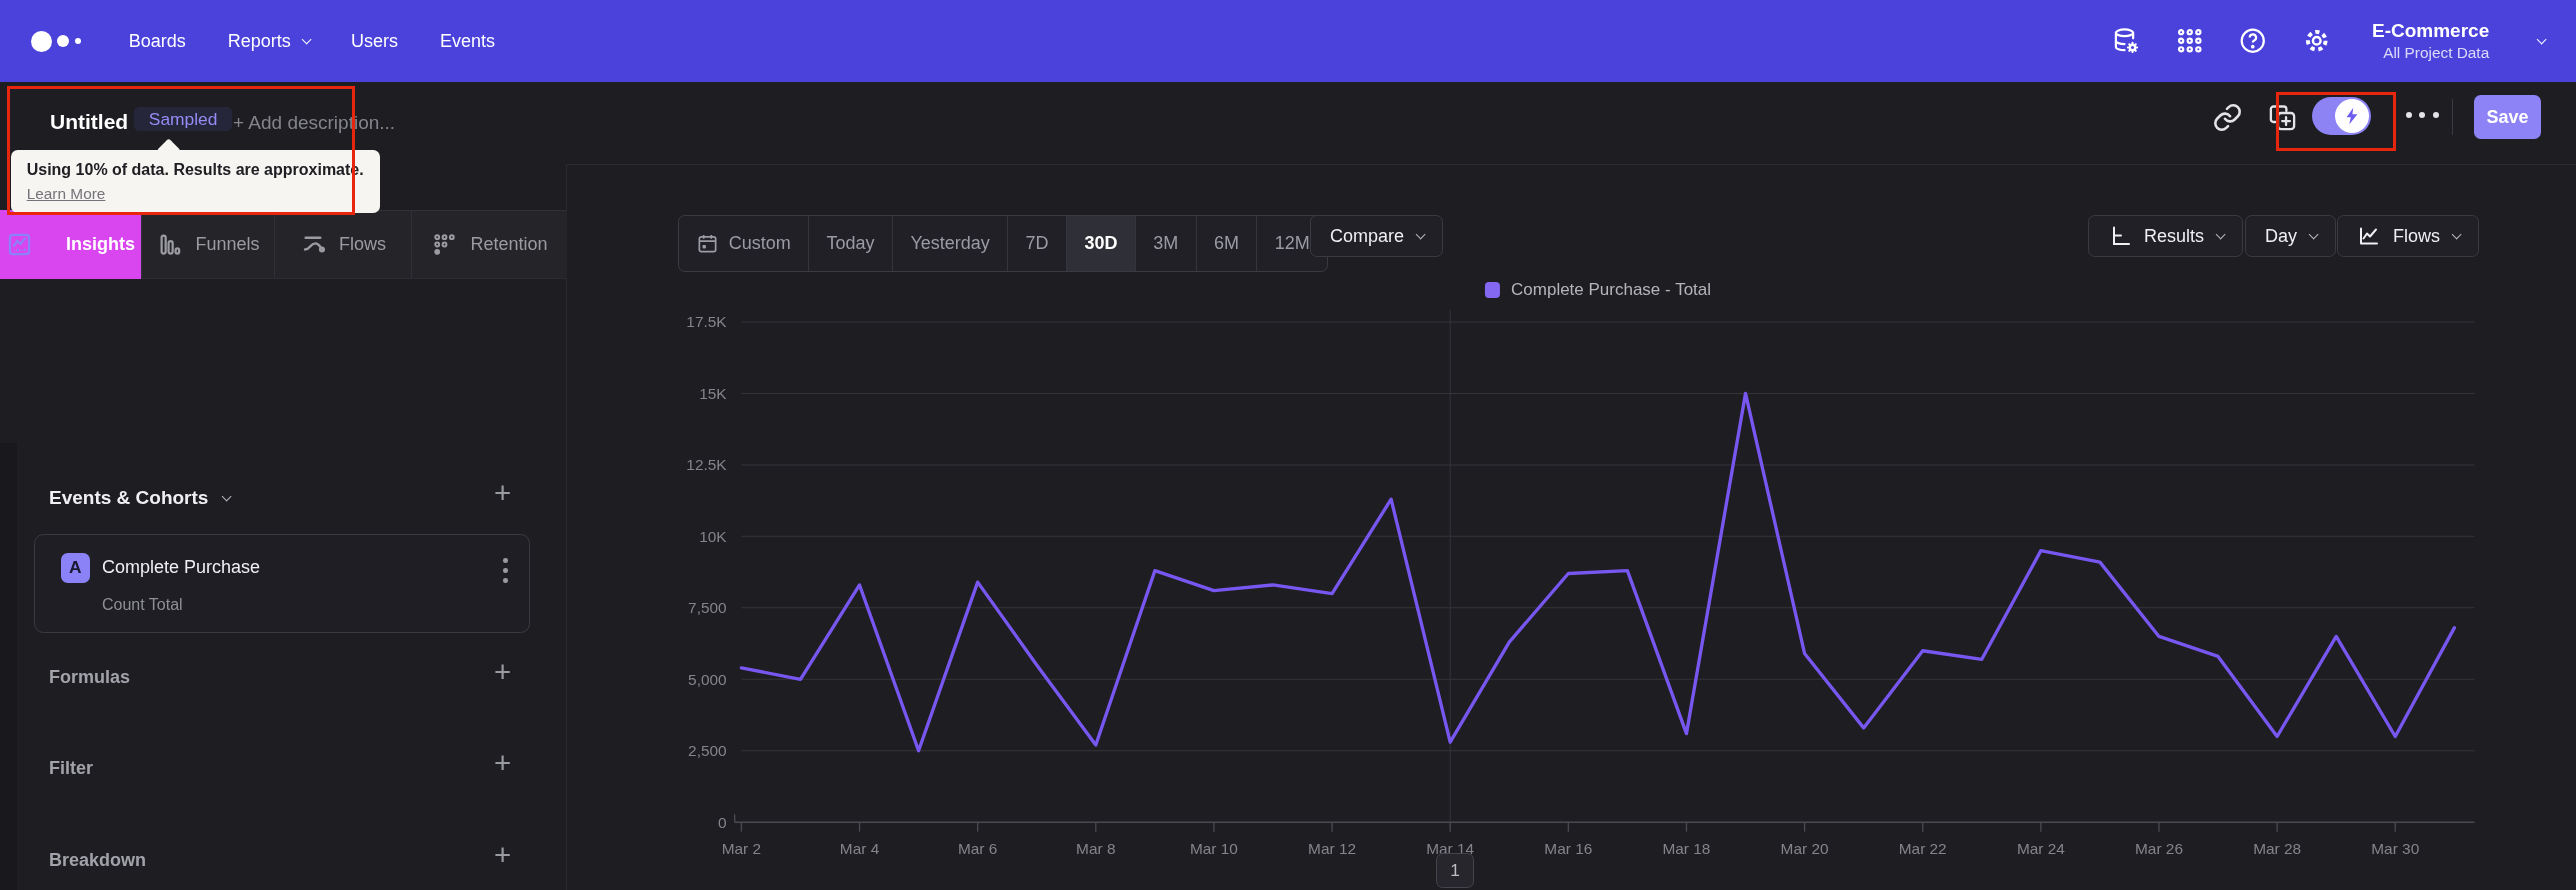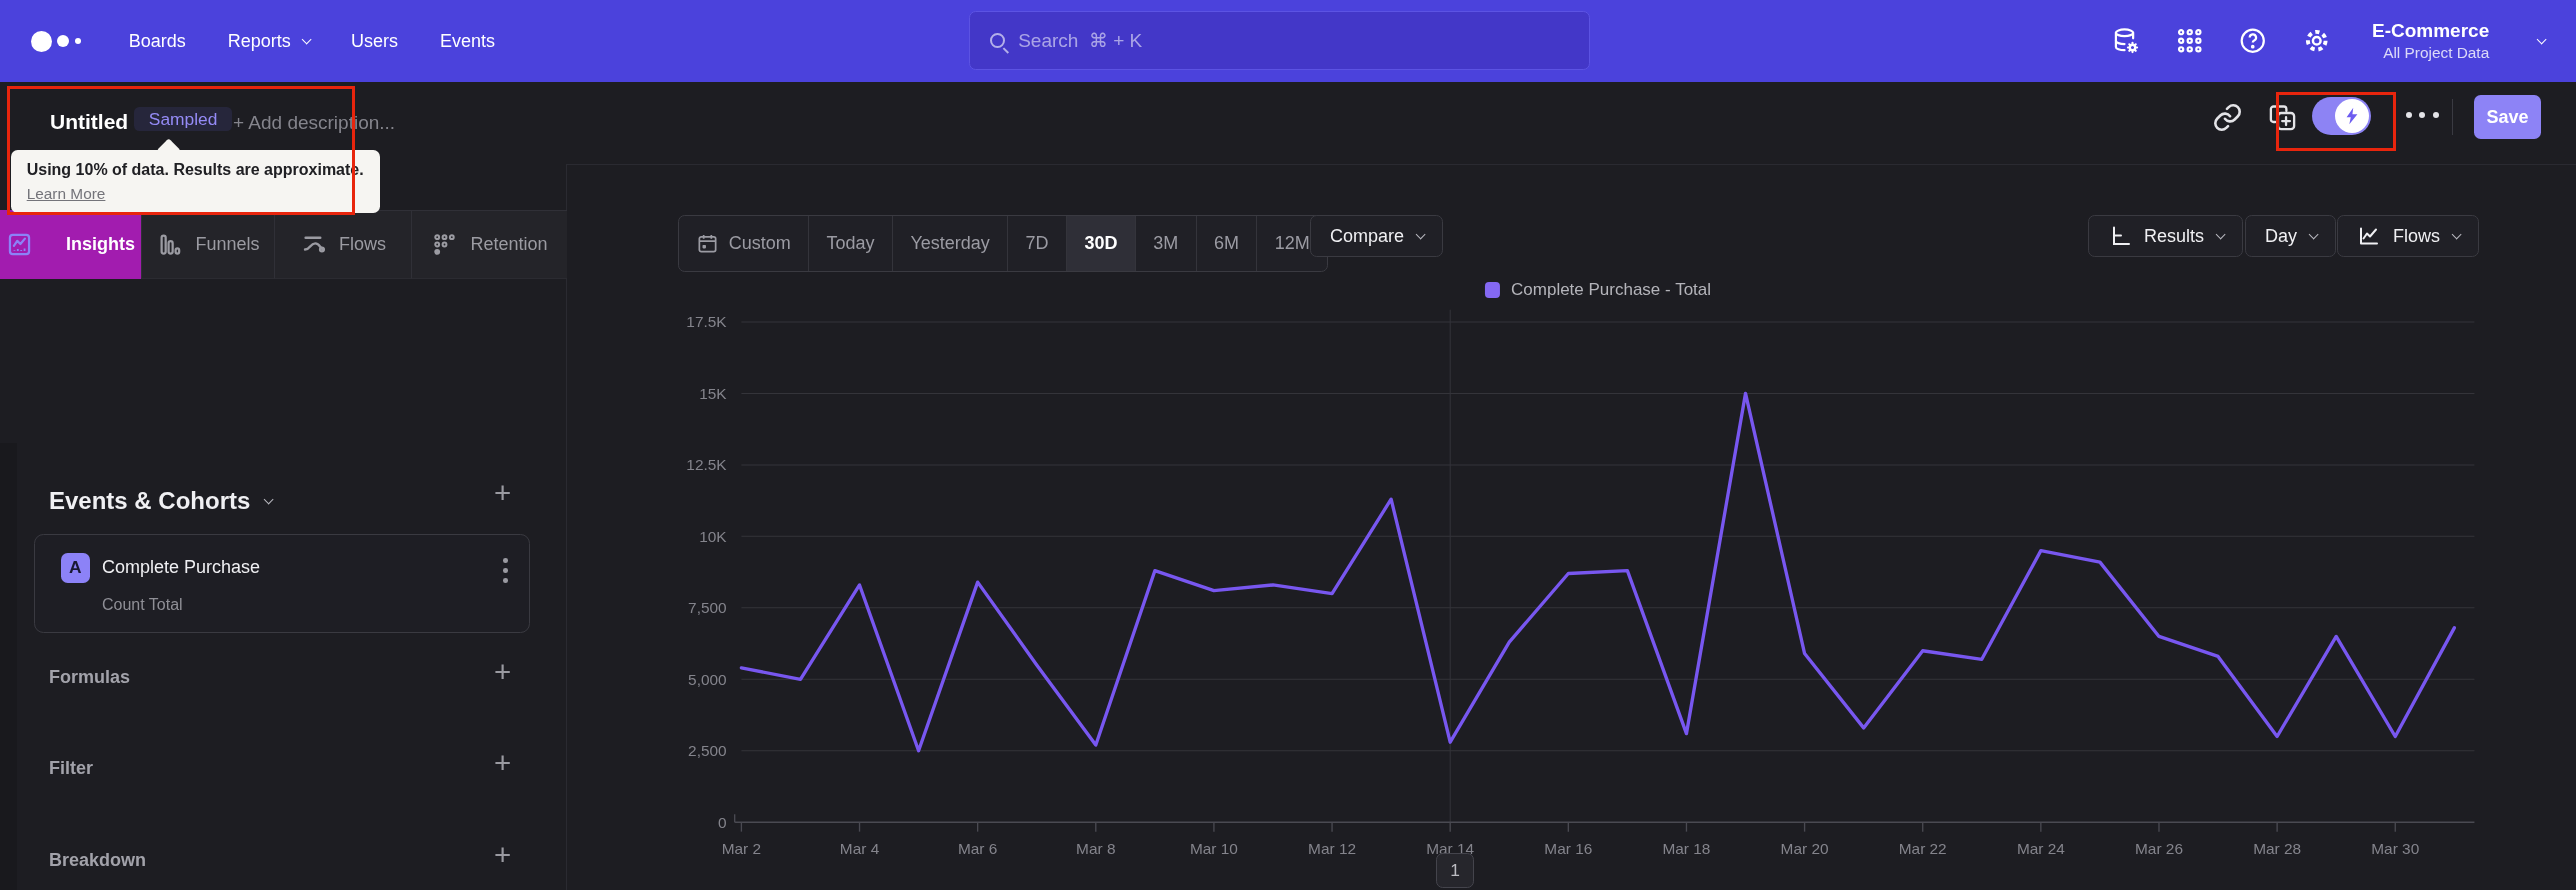--- a/index.html
+++ b/index.html
@@ -50,25 +50,25 @@
   
   .anno { position:absolute; border:3.4px solid #e8250d; z-index:40; pointer-events:none; }
   .anno1 { left:6.7px; top:86px; width:348px; height:129px; }
   .anno2 { left:2276px; top:92px; width:120px; height:59px; }
 
   
   .sidebar { position:absolute; left:0; top:164px; width:567px; height:726px; background:#1d1d22; border-right:0.7px solid #2a2a31; }
   .tabs { position:absolute; left:0; top:46px; width:567px; height:69px; display:flex; }
   .tab { display:flex; align-items:center; justify-content:center; gap:12px; font-size:18px; color:#9b9ba2; background:#242429; border-left:0.7px solid #303037; border-top:0.7px solid #303037; border-bottom:0.7px solid #2b2b31; cursor:pointer; }
   .tab:last-child { border-right:none; }
-  .tab.active { background:#a21caf; color:#fff; border-top:none; border-left:none; border-bottom:none; font-weight:600;gap:33px; }
+  .tab.active { background:#d946ef; color:#fff; border-top:none; border-left:none; border-bottom:none; font-weight:600;gap:33px; }
   .tab svg { width:27px; height:27px; }
   .t-insights{ width:141px; } .t-funnels{ width:133px; } .t-flows{ width:137px; } .t-retention{ width:156px; }
 
-  .side-head { position:absolute; left:49px; top:323px; display:flex; align-items:center; gap:13.4px; font-size:24px; font-weight:700; color:#f0f0f3; cursor:pointer; }
+  .side-head { position:absolute; left:49px; top:323px; display:flex; align-items:center; gap:13.4px; font-size:19px; font-weight:700; color:#f0f0f3; cursor:pointer; }
   .side-head .chev { border-color:#b9b9c0; }
   .plus { position:absolute; font-size:29.5px; font-weight:300; color:#9a9aa1; line-height:1; cursor:pointer; }
   .event-card { position:absolute; left:34px; top:370px; width:496px; height:99px; border:1.3px solid #3a3a41; border-radius:9.4px; background:#1e1e24; }
   .abadge { position:absolute; left:25.5px; top:18px; width:29.5px; height:29.5px; border-radius:6.7px; background:#8c82f7; color:#191932; font-size:17.4px; font-weight:700; display:flex; align-items:center; justify-content:center; }
   .ev-name { position:absolute; left:67px; top:22px; font-size:18px; color:#f0f0f3; font-weight:500; }
   .ev-metric { position:absolute; left:67px; top:61px; font-size:16px; color:#8f8f96; }
   .kebab { position:absolute; right:21.5px; top:23px; display:flex; flex-direction:column; gap:5.4px; cursor:pointer; }
   .kebab i { width:4.7px; height:4.7px; border-radius:50%; background:#9a9aa1; }
   .side-section { position:absolute; left:49px; font-size:18px; font-weight:600; color:#a2a2aa; }
 
@@ -114,24 +114,20 @@
     <span class="nav-item">
         <span>Reports</span>
         <i class="chev"></i>
       </span>
     <span class="nav-item">
         <span>Users</span>
       </span>
     <span class="nav-item">
         <span>Events</span>
       </span>
-  </div>
-  <div class="search">
-    <span class="lens"></span>
-    <span><span>Search</span>&nbsp;&nbsp;<span>⌘ + K</span></span>
   </div>
   <div class="nav-right">
     <span class="nav-icon">
       <svg viewBox="0 0 24 24" fill="none" stroke="currentColor" stroke-width="1.8" stroke-linecap="round">
         <ellipse cx="11" cy="5.5" rx="7" ry="2.7"></ellipse>
         <path d="M4 5.5v6.5c0 1.5 3.1 2.7 7 2.7M18 5.5v4.5"></path>
         <path d="M4 12v5c0 1.5 3.1 2.7 7 2.7"></path>
         <circle cx="17.5" cy="17.5" r="2.2"></circle>
         <path d="M17.5 13.8v1.2M17.5 20v1.2M13.8 17.5H15M20 17.5h1.2M14.9 14.9l.9.9M19.2 19.2l.9.9M20.1 14.9l-.9.9M15.8 19.2l-.9.9"></path>
       </svg>

